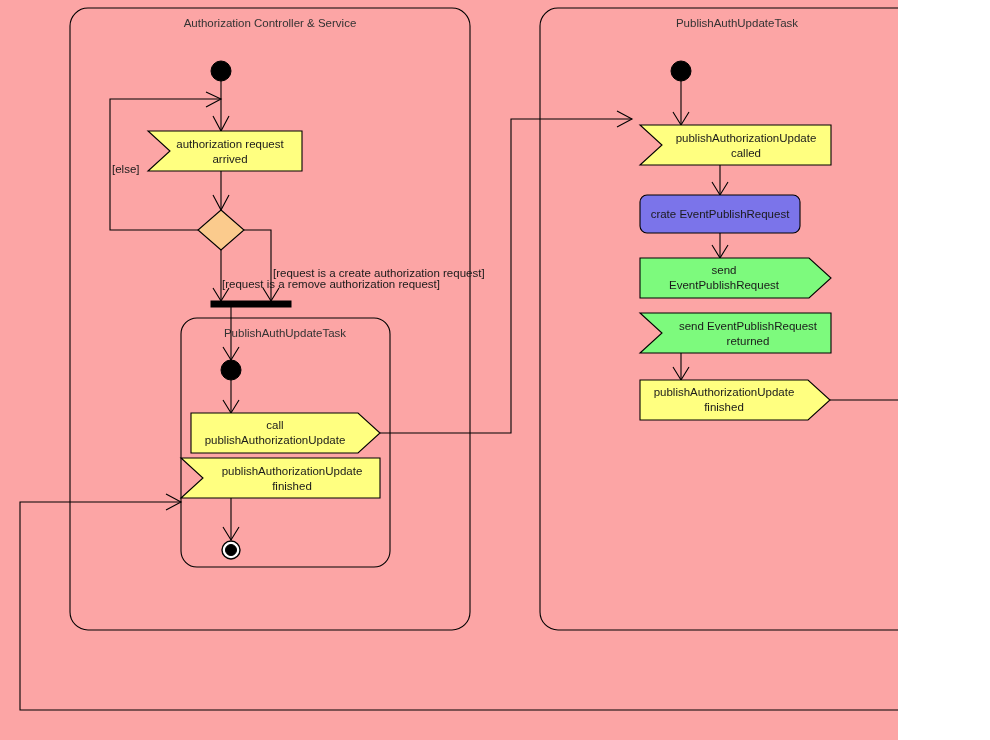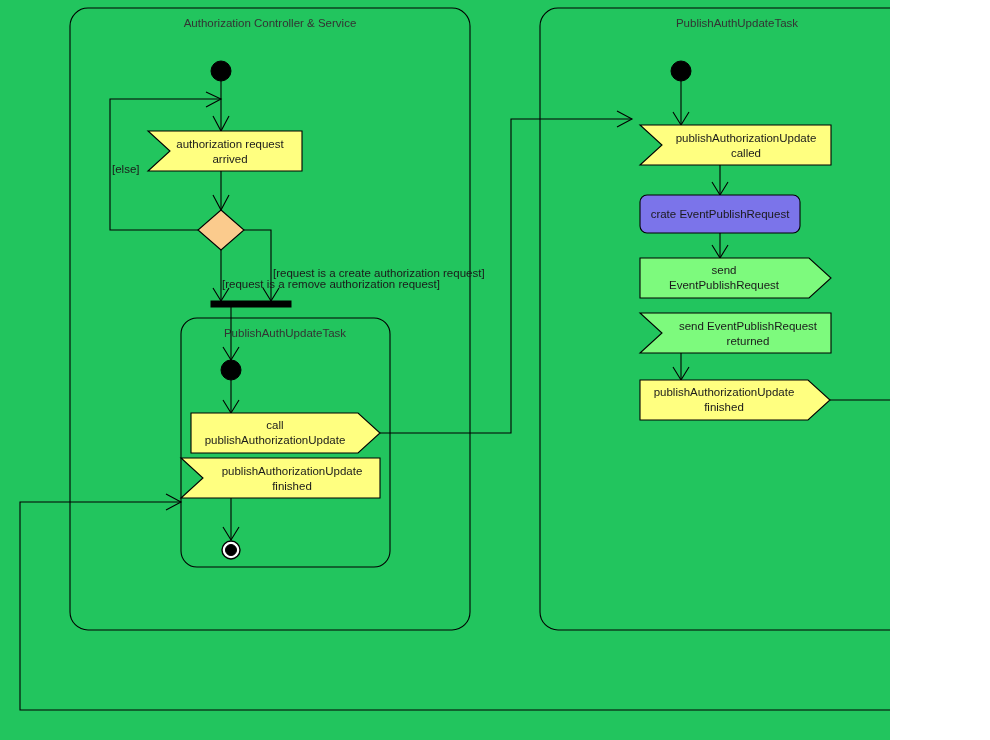--- a/index.html
+++ b/index.html
@@ -8,22 +8,23 @@
     padding: 0;
     background: #ffffff;
   }
   body {
     font-family: "Liberation Sans", sans-serif;
   }
   #diagram-root {
     position: relative;
     width: 890px;
     height: 740px;
-    background: #22c55e;
+    background: #fca5a5;
     overflow: hidden;
+    padding-left: 8px;
   }
   #uml-svg {
     position: absolute;
     top: 0;
     left: 0;
     width: 990px;
     height: 740px;
   }
   .frame-rect {
     fill: none;

